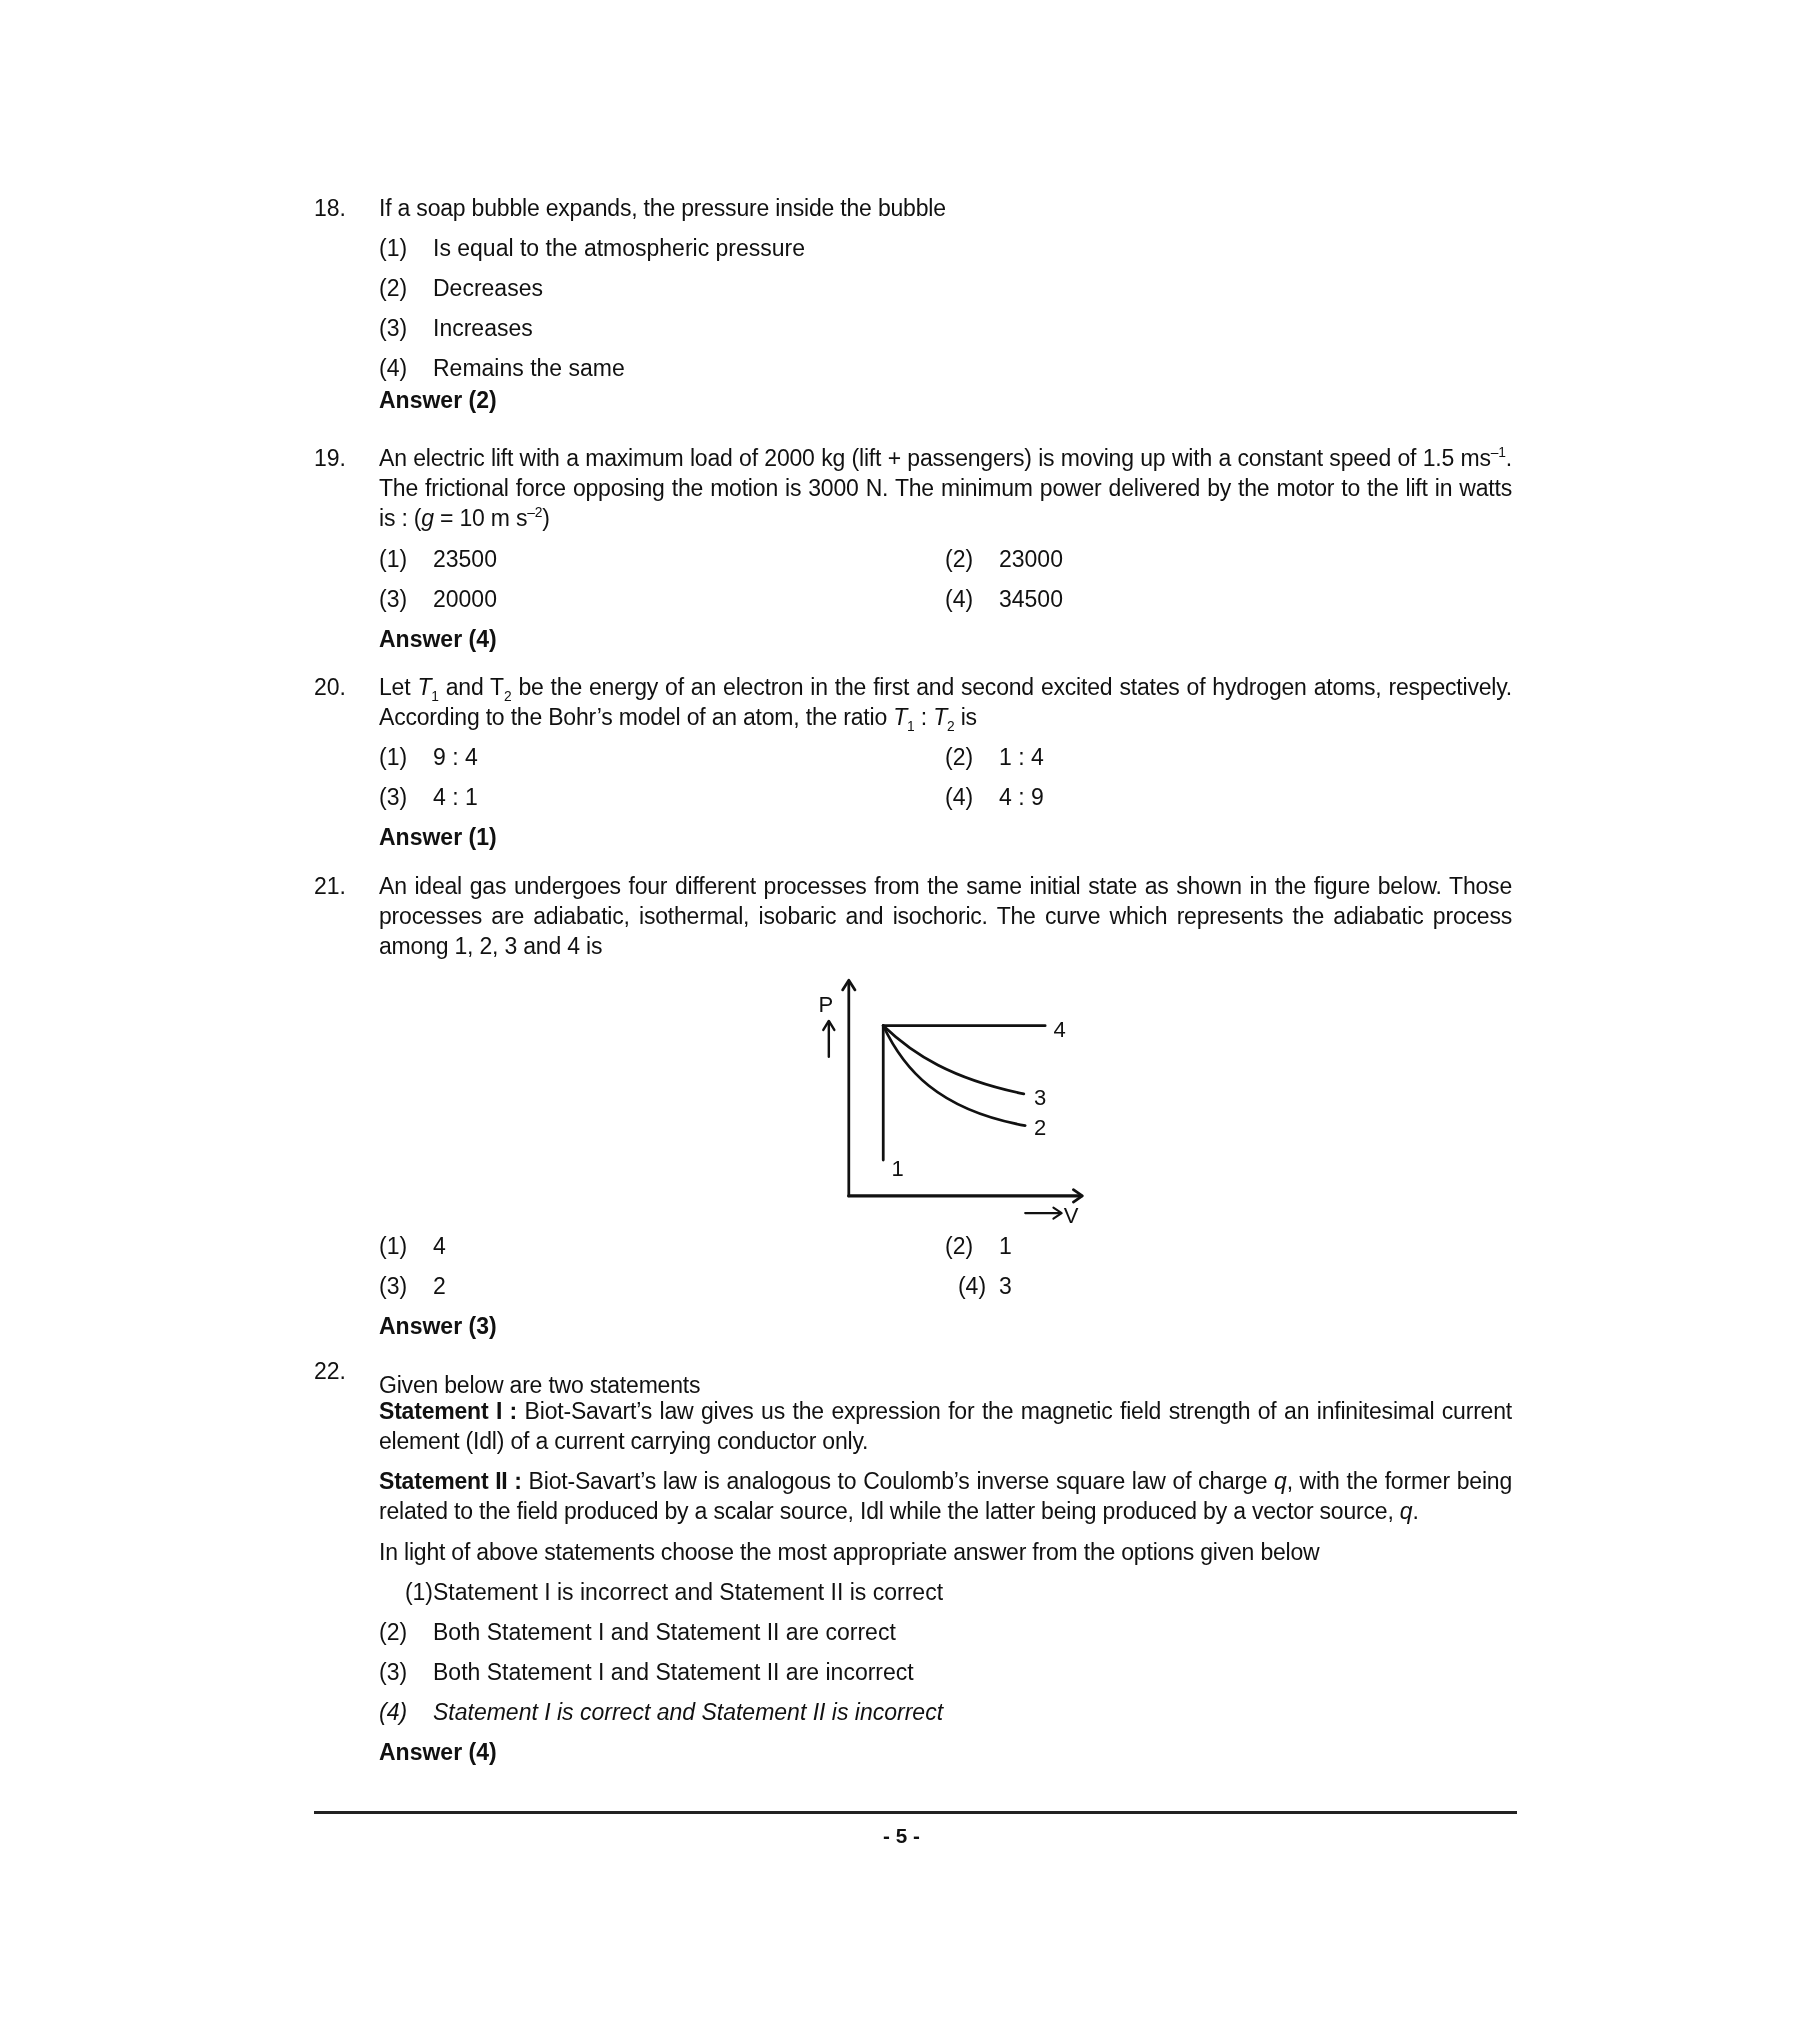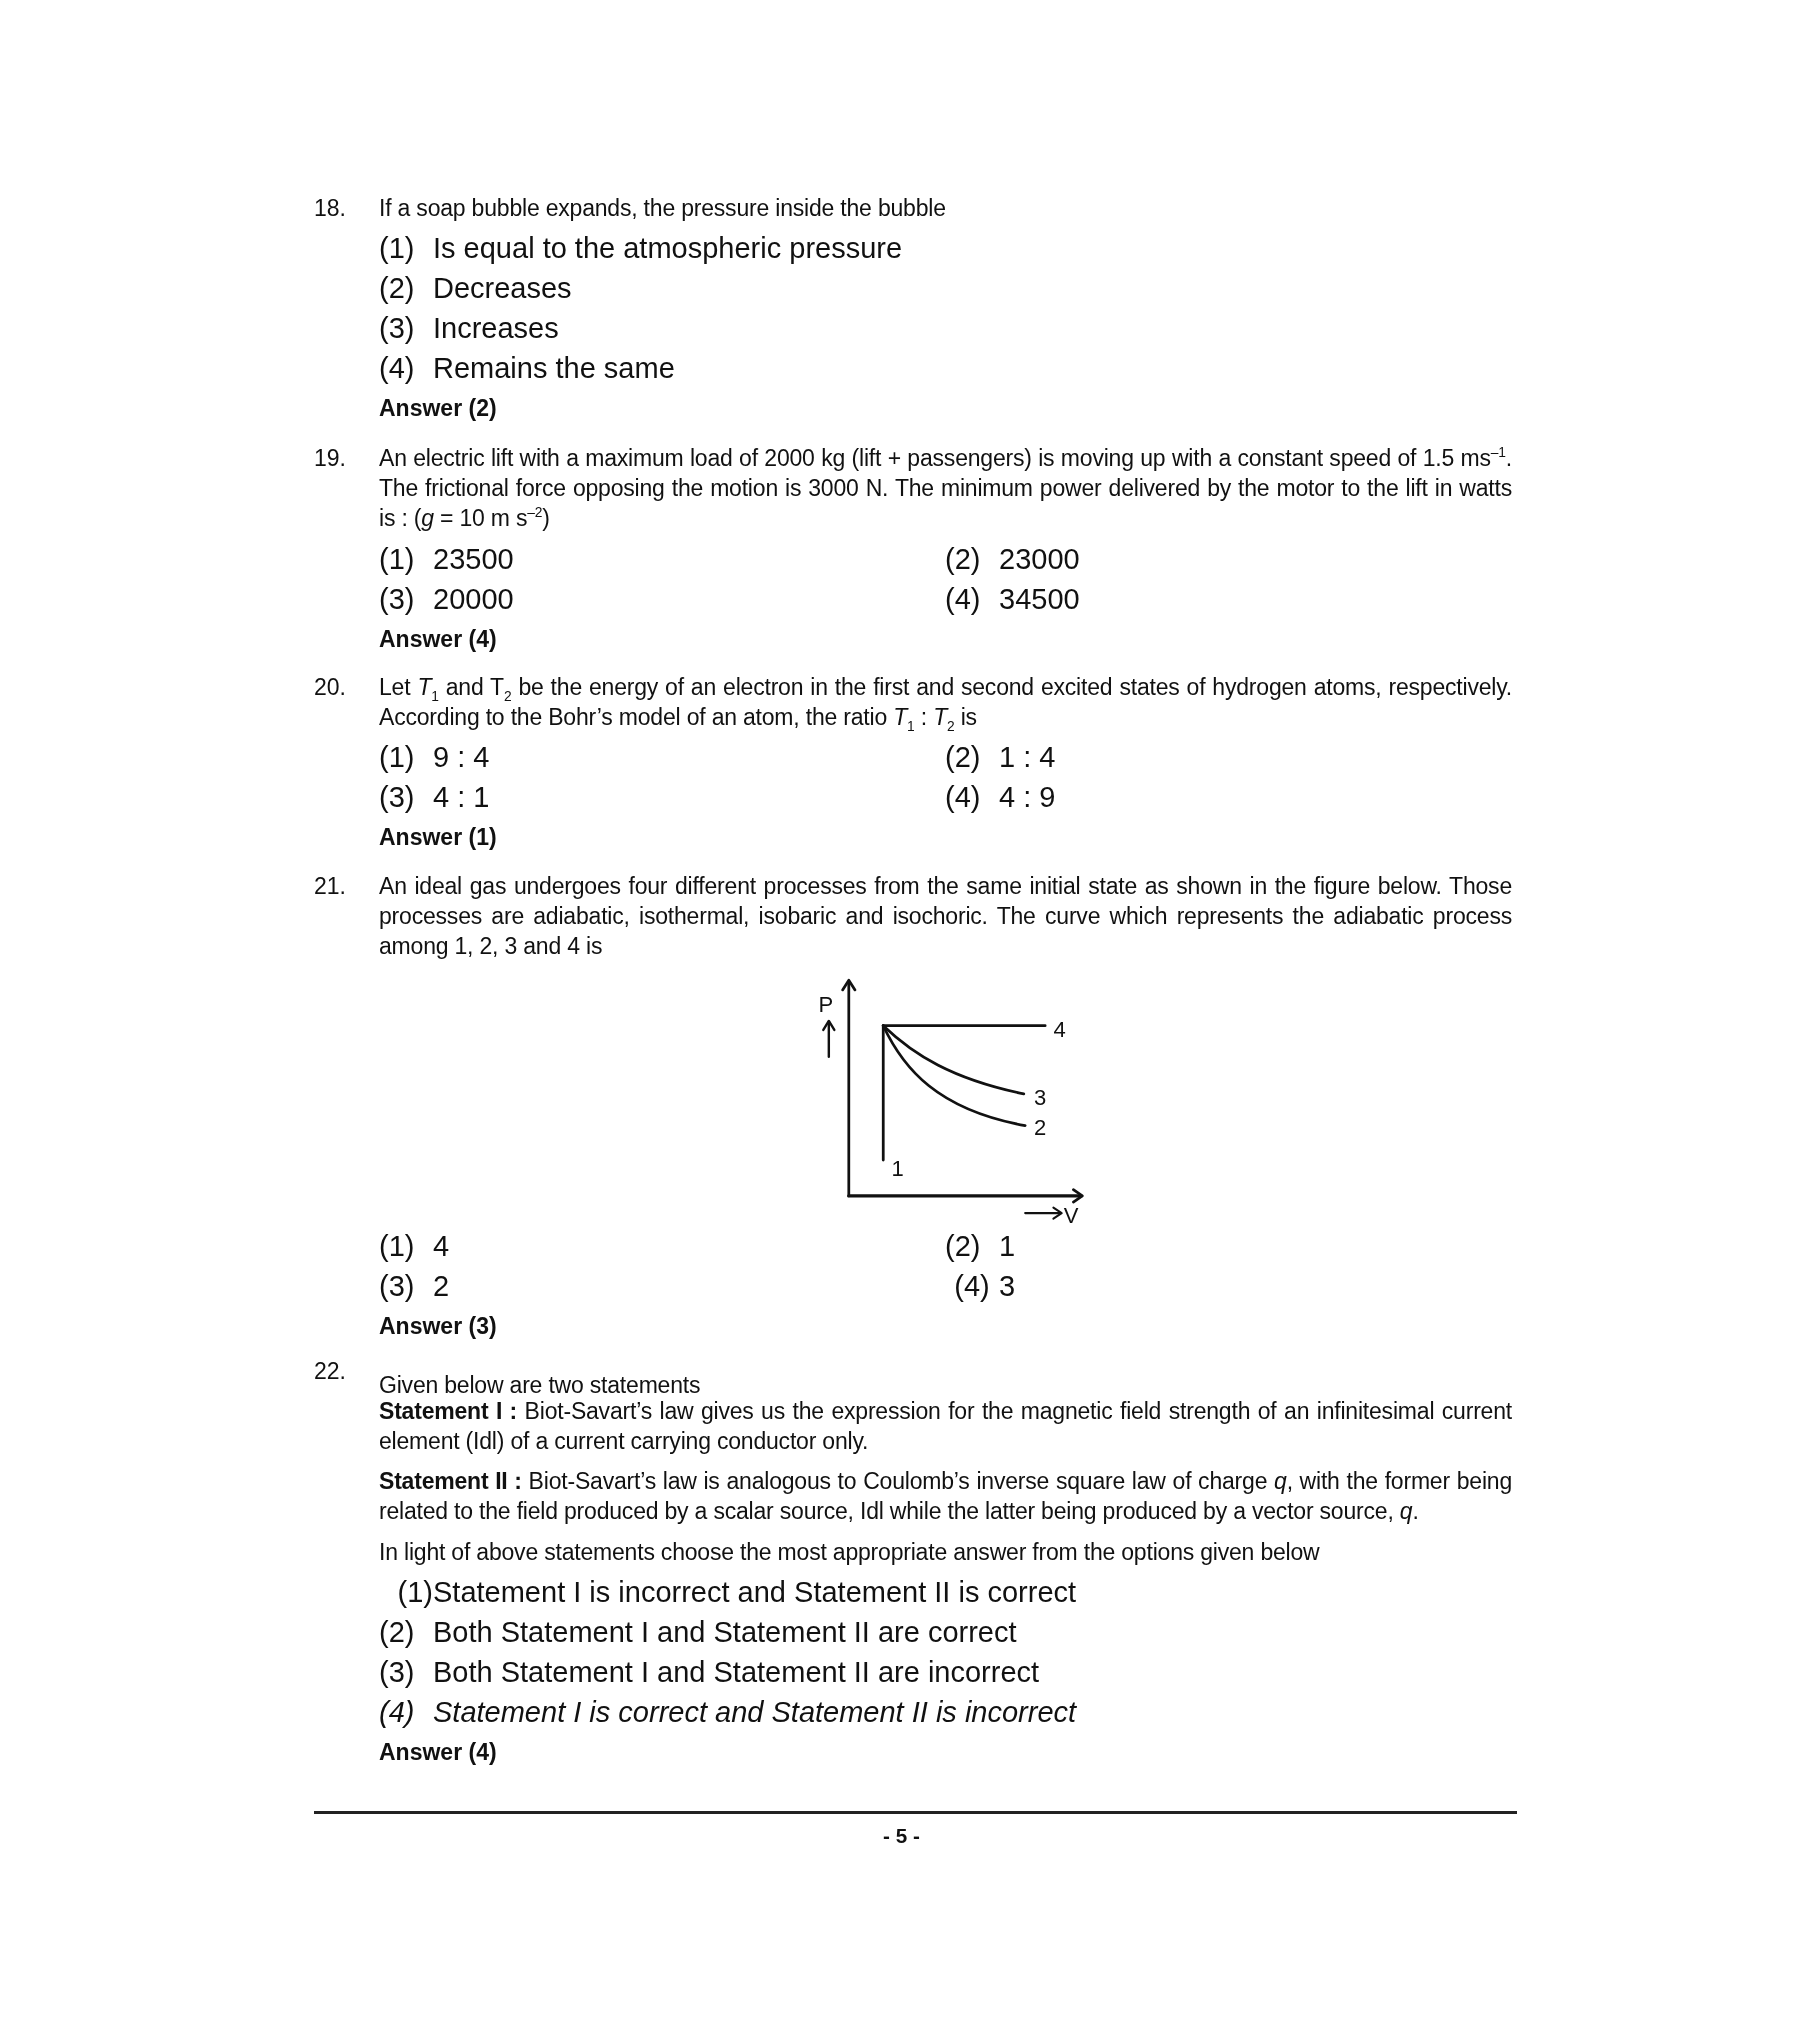--- a/index.html
+++ b/index.html
@@ -9,21 +9,21 @@
     color: #111111;
   }
   .page { position: absolute; left: 0; top: 0; width: 1803px; height: 2035px; }
   .q { position: absolute; left: 314px; width: 1200px; }
   .qnum { position: absolute; left: 0; top: 0; font-size: 23px; line-height: 30px; }
   .qtext {
     position: absolute; left: 65px; width: 1133px;
     font-size: 23px; line-height: 30px; text-align: justify;
     letter-spacing: -0.2px;
   }
-  .opt { position: absolute; font-size: 29px; line-height: 30px; white-space: nowrap; }
+  .opt { position: absolute; font-size: 23px; line-height: 30px; white-space: nowrap; }
   .opt .lbl { display: inline-block; width: 54px; }
   .ans { position: absolute; left: 65px; font-size: 23px; line-height: 30px; font-weight: bold; }
   sup { font-size: 13.8px; line-height: 0; }
   sub { font-size: 13.8px; line-height: 0; }
   i { font-style: italic; }
   b { font-weight: bold; }
   .footer-rule { position: absolute; left: 314px; top: 1811px; width: 1203px; height: 2.8px; background: #222; }
   .page-num { position: absolute; left: 0; width: 1803px; top: 1824px; text-align: center; font-size: 20.7px; font-weight: bold; }
   .diagram { position: absolute; left: 793px; top: 958px; width: 310px; height: 276px; }
 </style>
@@ -32,21 +32,21 @@
 
 <div class="page">
 
   <div class="q" style="top:193px;">
     <span class="qnum">18.</span>
     <div class="qtext" style="top:0;">If a soap bubble expands, the pressure inside the bubble</div>
     <div class="opt" style="left:65px; top:40px;"><span class="lbl">(1)</span><span>Is equal to the atmospheric pressure</span></div>
     <div class="opt" style="left:65px; top:80px;"><span class="lbl">(2)</span><span>Decreases</span></div>
     <div class="opt" style="left:65px; top:120px;"><span class="lbl">(3)</span><span>Increases</span></div>
     <div class="opt" style="left:65px; top:160px;"><span class="lbl">(4)</span><span>Remains the same</span></div>
-    <div class="ans" style="top:200px;text-align:right;">Answer (2)</div>
+    <div class="ans" style="top:192px;text-align:right;">Answer (2)</div>
   </div>
 
   <div class="q" style="top:443px;">
     <span class="qnum">19.</span>
     <div class="qtext" style="top:0;"><span>An electric lift with a maximum load of 2000 kg (lift + passengers) is moving up with a constant speed of 1.5 ms</span><sup>–1</sup><span>. The frictional force opposing the motion is 3000 N. The minimum power delivered by the motor to the lift in watts is : (</span><i>g</i><span> = 10 m s</span><sup>–2</sup><span>)</span></div>
     <div class="opt" style="left:65px; top:101px;"><span class="lbl">(1)</span><span>23500</span></div>
     <div class="opt" style="left:631px; top:101px;"><span class="lbl">(2)</span><span>23000</span></div>
     <div class="opt" style="left:65px; top:141px;"><span class="lbl">(3)</span><span>20000</span></div>
     <div class="opt" style="left:631px; top:141px;"><span class="lbl">(4)</span><span>34500</span></div>
     <div class="ans" style="top:181px;">Answer (4)</div>

